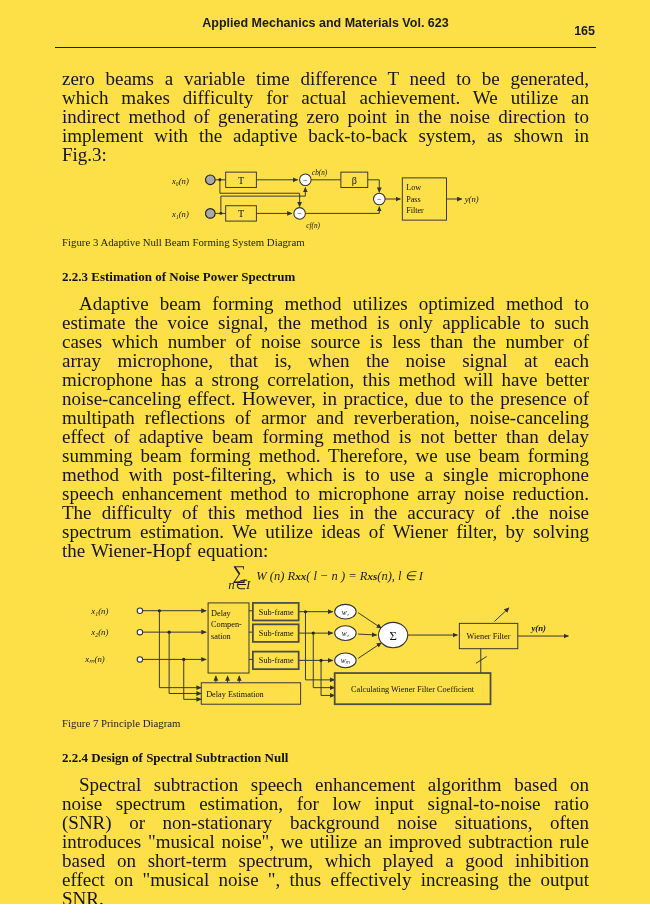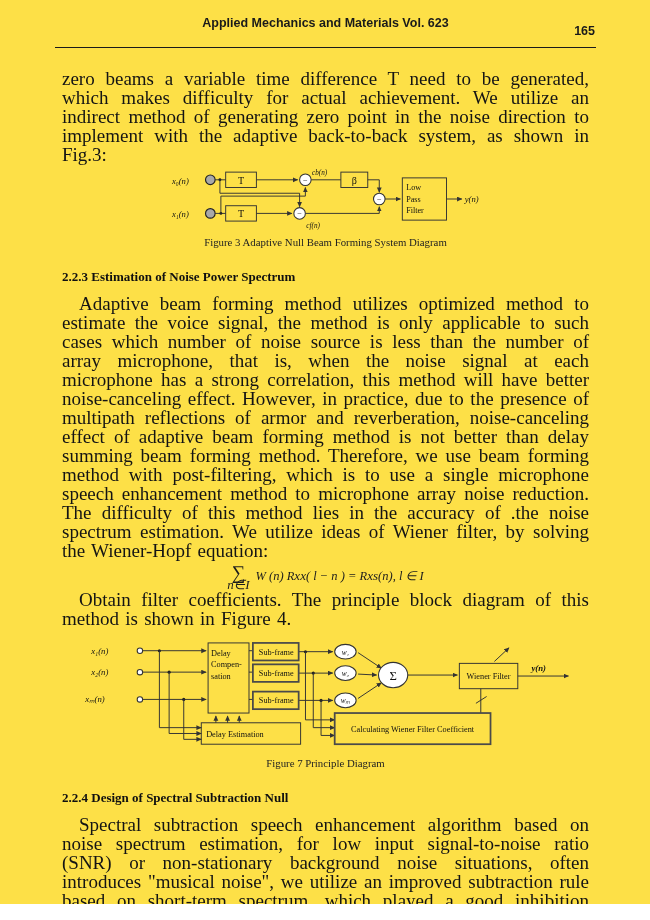--- a/index.html
+++ b/index.html
@@ -15,29 +15,29 @@
   .hdr-title{text-align:center;}
   .hdr-page{position:absolute;right:-6px;top:8px;}
   .hdr-rule{border:none;border-top:1.6px solid #1a1a1a;margin:11px -7px 0 -7px;}
   
   .para{font-size:19px;line-height:19px;text-align:justify;margin:0;
         word-spacing:1.5px;color:#141414;}
   .ind{text-indent:17px;}
   .p1{margin-top:21px;}
   .sect{font-size:13px;font-weight:bold;margin:21px 0 9px 0;color:#101010;}
   .figwrap{text-align:center;}
-  .caption{text-align:center;font-size:10.8px;margin-top:1px;color:#222;}
+  .caption{font-size:10.8px;margin-top:1px;color:#222;}
   
   .eq{display:flex;justify-content:center;align-items:center;
       font-style:italic;font-size:12.5px;color:#1c1c1c;}
   .eq1{margin:4px 0 2px 0;}
   .sumwrap{display:inline-flex;flex-direction:column;align-items:center;margin-right:6px;}
   .sumwrap .sg{font-size:19px;font-style:normal;line-height:17px;}
   .sumwrap .ss{font-size:13px;line-height:7px;}
-  .eq sub{font-size:13px;}
+  .eq sub{font-size:11px;font-weight:bold;}
   .eq2{margin-top:26px;font-size:12.5px;}
   .brace{font-size:36px;font-weight:300;font-style:normal;line-height:34px;
          transform:scaleX(.7);margin:0 2px 0 4px;}
   .cases{display:grid;grid-template-columns:auto auto;column-gap:46px;row-gap:2px;
          align-items:center;}
   .cases .c1{text-align:center;}
   .cases .c2{text-align:right;}
   .sqrt .rad{border-top:1px solid #8b5cf6;padding:12px 1px;}
   .lhs{letter-spacing:.5px;}
   
@@ -144,21 +144,20 @@
       <span class="sg">∑</span>
       <span class="ss">n∈I</span>
     </span>
     <span>W (n) R</span>
       <sub>xx</sub>
       <span>( l − n ) = R</span>
       <sub>xs</sub>
       <span>(n), l ∈ I</span>
   </div>
 
-  <p class="para ind" style="margin-top:2px;">Obtain filter coefficients. The principle block diagram of this method is shown in Figure 4.</p>
 
   <div class="figwrap" style="margin-top:12px;">
     <svg width="560" height="112" viewBox="0 0 575 115">
       <defs>
         <marker id="arr4" markerWidth="7" markerHeight="7" refX="5" refY="2.5" orient="auto">
           <path d="M0,0 L5.5,2.5 L0,5 z" fill="#333"></path>
         </marker>
       </defs>
       <g>
         <text class="tsi" x="30" y="14">x₁(n)</text>

